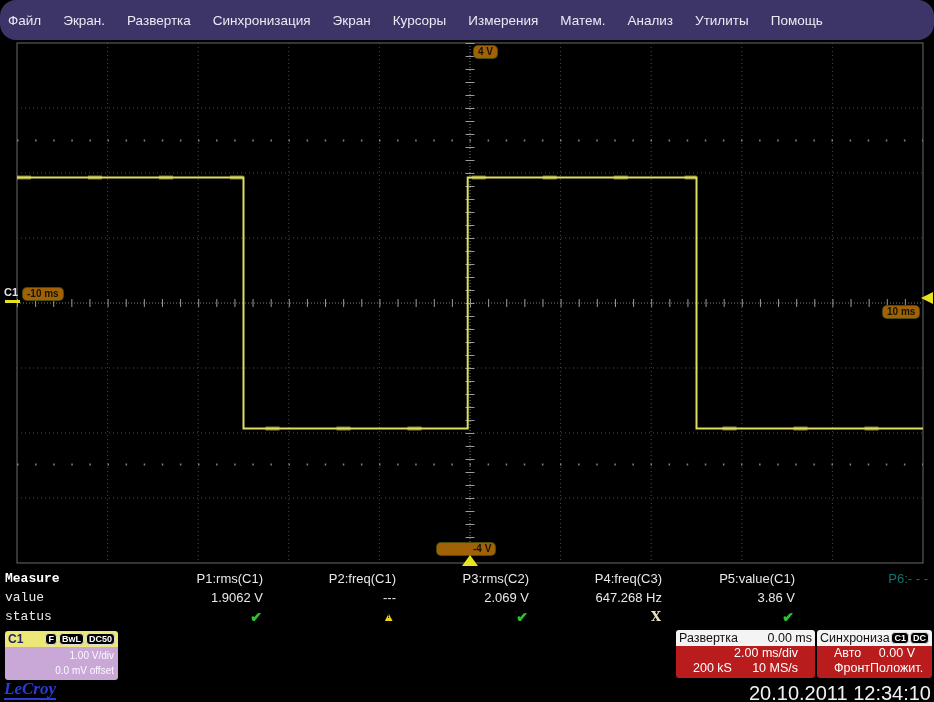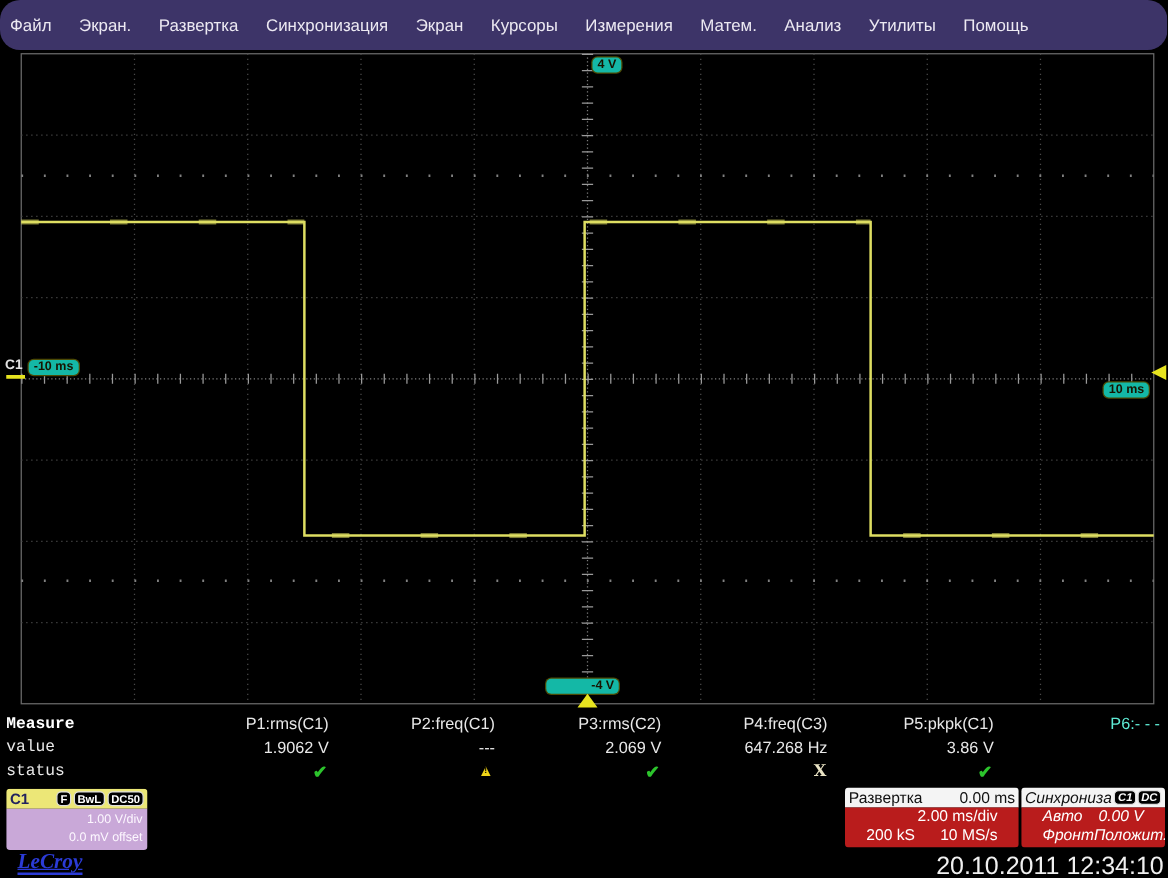--- a/index.html
+++ b/index.html
@@ -5,39 +5,39 @@
   html,body{margin:0;padding:0;background:#000;}
   .stage{position:relative;width:934px;height:702px;background:#000;overflow:hidden;
          font-family:"Liberation Sans",sans-serif;}
   
   .menubar{position:absolute;left:0;top:0;width:934px;height:40px;background:#3d3468;
            display:flex;align-items:center;gap:22px;padding-left:8px;box-sizing:border-box;border-radius:16px;}
   .menu-item{color:#ece9f2;font-size:13.5px;white-space:nowrap;cursor:default;}
   
   .scope-svg{position:absolute;left:0;top:0;}
   
-  .ybadge{position:absolute;background:#14b8a6;color:#181400;font-weight:bold;font-size:10px;
+  .ybadge{position:absolute;background:#a16207;color:#181400;font-weight:bold;font-size:10px;
           line-height:12px;padding:0 4px;border-radius:4px;box-shadow:0 0 0 1px #4c4a05;}
   .chan-label{position:absolute;left:4px;top:286px;color:#e2e2e2;font-size:11px;font-weight:bold;}
   .gnd-marker{position:absolute;left:5px;top:300px;width:15px;height:3px;background:#e7e41f;}
   .arrow-left{position:absolute;left:921px;top:292px;width:0;height:0;
               border-top:6px solid transparent;border-bottom:6px solid transparent;
               border-right:12px solid #e7e41f;}
   .arrow-up{position:absolute;left:462px;top:555px;width:0;height:0;
             border-left:8px solid transparent;border-right:8px solid transparent;
             border-bottom:11px solid #e7e41f;}
   
   .measure{position:absolute;left:0;top:571px;width:934px;display:grid;
            grid-template-columns:132px repeat(6,133px);grid-auto-rows:19px;
            color:#e8e8e8;font-size:13px;}
   .m-rowlabel{padding-left:5px;text-align:left;font-family:Liberation Mono, monospace;}
   .m-bold{font-weight:bold;color:#fff;}
   .m-head,.m-val{text-align:right;padding-right:2px;white-space:nowrap;}
   .m-stat{text-align:right;padding-right:3px;}
-  .m-dim{color:#5eead4;}
+  .m-dim{color:#0f766e;}
   .icon-check{color:#2cc42c;font-size:14px;font-weight:bold;}
   .icon-warn{position:relative;display:inline-block;color:#f0d517;font-size:13px;}
   .icon-warn .ex{position:absolute;left:50%;transform:translateX(-50%);top:2px;
                  font-size:8px;font-weight:bold;color:#221c00;}
   .icon-x{color:#e9e3c4;font-family:"DejaVu Serif",serif;font-weight:bold;font-size:13px;}
   
   .pill{background:#000;color:#fff;border:1px solid #ddd;border-radius:4px;font-size:9px;
         font-weight:bold;line-height:10px;padding:0 2px;white-space:nowrap;}
   .chanbox{position:absolute;left:5px;top:631px;width:113px;border-radius:3px;overflow:hidden;}
   .chanbox .hdr{height:16px;background:#ece777;display:flex;align-items:center;gap:2px;
@@ -46,25 +46,25 @@
   .chanbox .bdy{background:#c9a8d8;color:#fdf8ff;font-size:10px;text-align:right;
                 padding:1px 4px 2px;line-height:15px;}
   .tbox{position:absolute;top:630px;border-radius:3px;overflow:hidden;font-size:12.5px;}
   .tbox .hdr{background:#f4f4f4;color:#111;display:flex;justify-content:space-between;
              align-items:center;height:16px;padding:0 3px;}
   .tbox .hdr .ttl{white-space:nowrap;overflow:hidden;}
   .tbox .pills{display:flex;gap:1px;flex-shrink:0;}
   .tbox .bdy{background:#b91c1c;color:#fff;padding:0 17px 2px;}
   .tbox .row{display:flex;justify-content:space-between;line-height:15px;}
   .tb-timebase{left:676px;width:139px;}
-  .tb-trigger{left:817px;width:115px;font-style:italic;}
-  
-  .logo{position:absolute;left:14px;top:680px;font-family:"Liberation Serif",serif;
+  .tb-trigger{left:817px;width:115px;}
+  
+  .logo{position:absolute;left:4px;top:680px;font-family:"Liberation Serif",serif;
         font-style:italic;font-weight:bold;font-size:17px;line-height:18px;color:#2b3bd6;
-        border-bottom:2px solid #2b3bd6;text-decoration:underline;}
+        border-bottom:2px solid #2b3bd6;}
   .timestamp{position:absolute;right:3px;top:682px;color:#f0f0f0;font-size:20px;}
 </style>
 </head>
 <body>
 
 <div class="stage">
 
   <div class="menubar" id="menubar">
       <span class="menu-item">Файл</span>
       <span class="menu-item">Экран.</span>
@@ -135,21 +135,21 @@
   <span class="gnd-marker"></span>
   <span class="arrow-left"></span>
   <span class="arrow-up"></span>
 
   <div class="measure" id="measure">
       <div class="m-rowlabel m-bold">Measure</div>
       <div class="m-head">P1:rms(C1)</div>
       <div class="m-head">P2:freq(C1)</div>
       <div class="m-head">P3:rms(C2)</div>
       <div class="m-head">P4:freq(C3)</div>
-      <div class="m-head">P5:pkpk(C1)</div>
+      <div class="m-head">P5:value(C1)</div>
       <div class="m-head m-dim">P6:- - -</div>
       <div class="m-rowlabel">value</div>
       <div class="m-val">1.9062 V</div>
       <div class="m-val">---</div>
       <div class="m-val">2.069 V</div>
       <div class="m-val">647.268 Hz</div>
       <div class="m-val">3.86 V</div>
       <div class="m-val"></div>
       <div class="m-rowlabel">status</div>
       <div class="m-stat"><span class="icon-check">✔</span></div>

